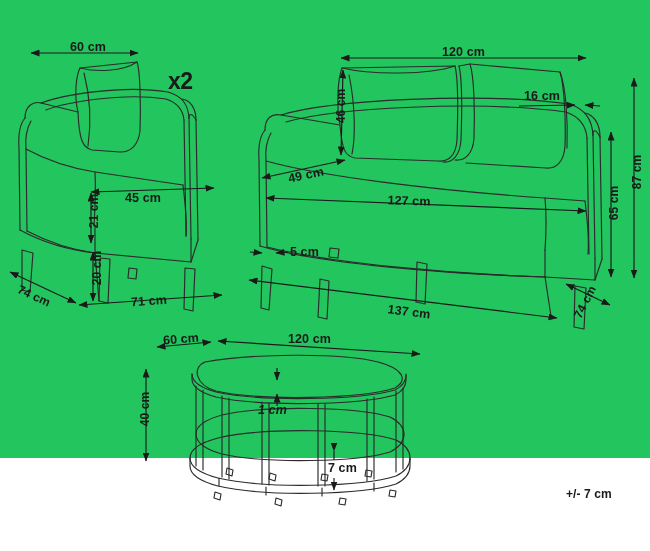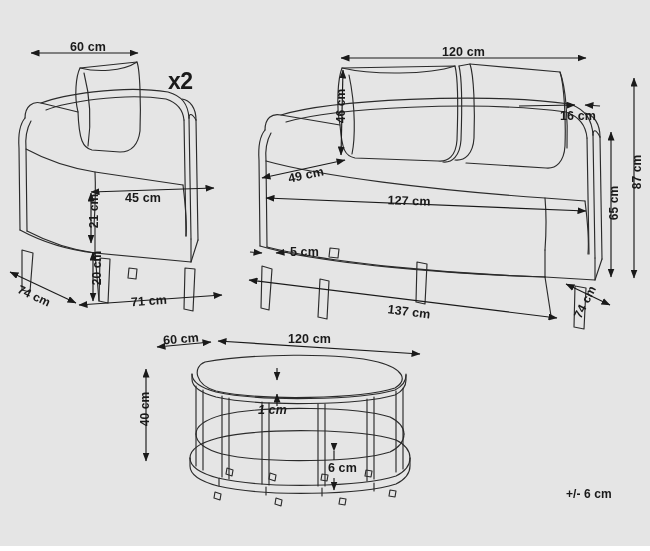--- a/index.html
+++ b/index.html
@@ -1,18 +1,18 @@
 <!DOCTYPE html>
 <html><head>
 <meta charset="utf-8">
 <style>
   html,body{margin:0;padding:0;background:#ffffff;}
   body{width:650px;height:551px;overflow:hidden;
        font-family:"Liberation Sans","DejaVu Sans",sans-serif;}
-  #stage{position:relative;width:650px;height:546px;background:#e5e5e5;}
+  #stage{position:relative;width:650px;height:458px;background:#22c55e;}
   #stage svg{position:absolute;left:0;top:0;}
   .lbl{position:absolute;font-weight:bold;color:#1a1a1a;
        white-space:nowrap;line-height:1;letter-spacing:0.1px;}
   .s13{font-size:12.5px;}
   .s12{font-size:12px;}
   .x2{font-size:23px;font-weight:bold;letter-spacing:-0.5px;}
   .rot{transform-origin:50% 50%;}
   .r90{transform:rotate(-90deg);}
 </style>
 </head>
@@ -177,29 +177,29 @@
   <div class="lbl s13" style="left:70px;top:41px;">60 cm</div>
   <div class="lbl x2" style="left:168px;top:70px;">x2</div>
   <div class="lbl s13" style="left:125px;top:192px;">45 cm</div>
   <div class="lbl s12 rot r90" style="left:72px;top:205px;width:44px;text-align:center;">21 cm</div>
   <div class="lbl s12 rot r90" style="left:75px;top:262px;width:44px;text-align:center;">20 cm</div>
   <div class="lbl s12 rot" style="left:10px;top:290px;width:48px;text-align:center;transform:rotate(25deg);">74 cm</div>
   <div class="lbl s13 rot" style="left:124px;top:295px;width:50px;text-align:center;transform:rotate(-4deg);">71 cm</div>
 
   <div class="lbl s13" style="left:442px;top:46px;">120 cm</div>
   <div class="lbl s12 rot r90" style="left:319px;top:100px;width:44px;text-align:center;">46 cm</div>
-  <div class="lbl s13" style="left:524px;top:110px;margin-left:36px;">16 cm</div>
+  <div class="lbl s13" style="left:524px;top:90px;">16 cm</div>
   <div class="lbl s13 rot" style="left:282px;top:169px;width:48px;text-align:center;transform:rotate(-12deg);">49 cm</div>
   <div class="lbl s13 rot" style="left:382px;top:195px;width:54px;text-align:center;transform:rotate(2deg);">127 cm</div>
   <div class="lbl s13" style="left:290px;top:246px;">5 cm</div>
   <div class="lbl s13 rot" style="left:382px;top:306px;width:54px;text-align:center;transform:rotate(7deg);">137 cm</div>
   <div class="lbl s12 rot" style="left:561px;top:296px;width:48px;text-align:center;transform:rotate(-63deg);">74 cm</div>
   <div class="lbl s12 rot r90" style="left:592px;top:197px;width:44px;text-align:center;">65 cm</div>
   <div class="lbl s12 rot r90" style="left:615px;top:166px;width:44px;text-align:center;">87 cm</div>
 
   <div class="lbl s13 rot" style="left:156px;top:333px;width:50px;text-align:center;transform:rotate(-5deg);">60 cm</div>
   <div class="lbl s13" style="left:288px;top:333px;">120 cm</div>
   <div class="lbl s12 rot r90" style="left:123px;top:403px;width:44px;text-align:center;">40 cm</div>
   <div class="lbl s13" style="left:258px;top:404px;font-style:italic;">1 cm</div>
-  <div class="lbl s13" style="left:328px;top:462px;">6 cm</div>
-
-  <div class="lbl s12" style="left:566px;top:488px;">+/- 6 cm</div>
+  <div class="lbl s13" style="left:328px;top:462px;">7 cm</div>
+
+  <div class="lbl s12" style="left:566px;top:488px;">+/- 7 cm</div>
 </div>
 
 </body></html>

